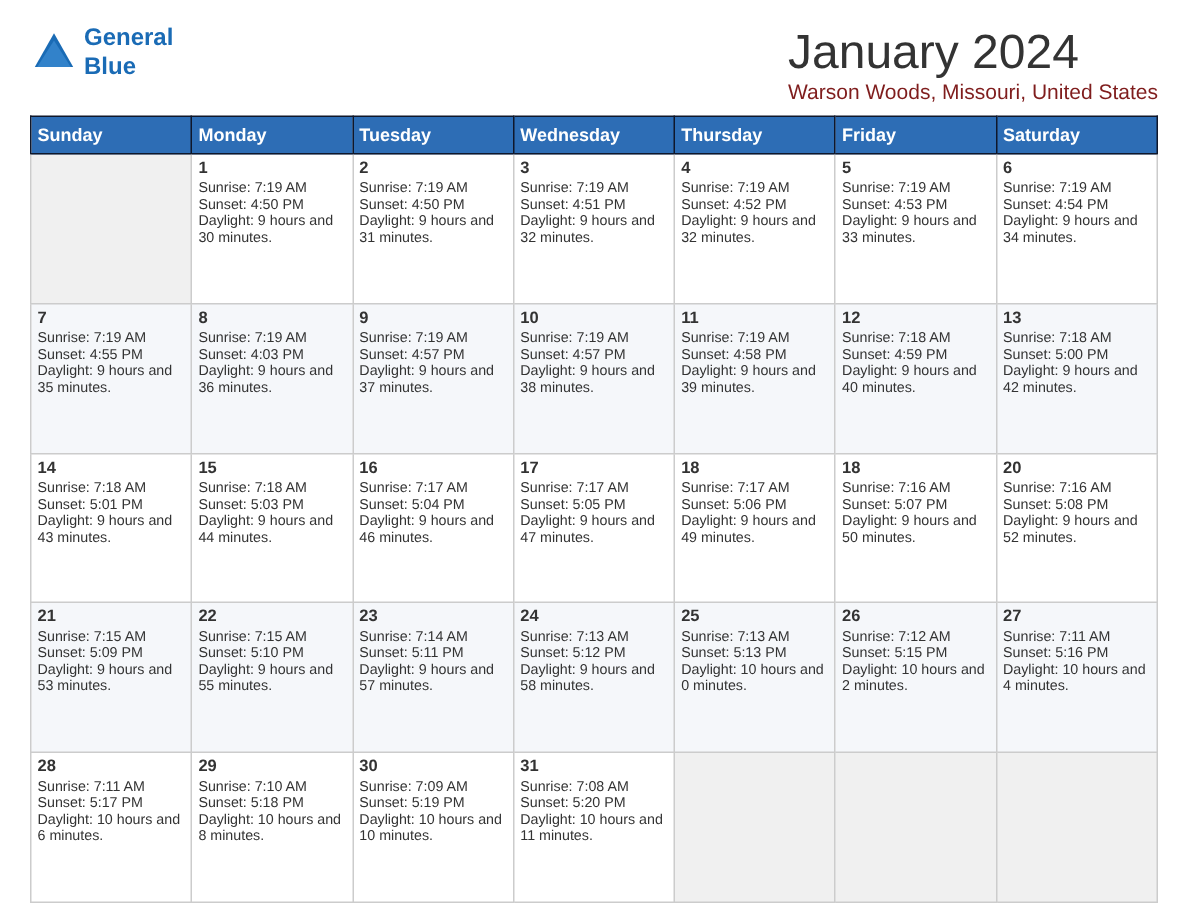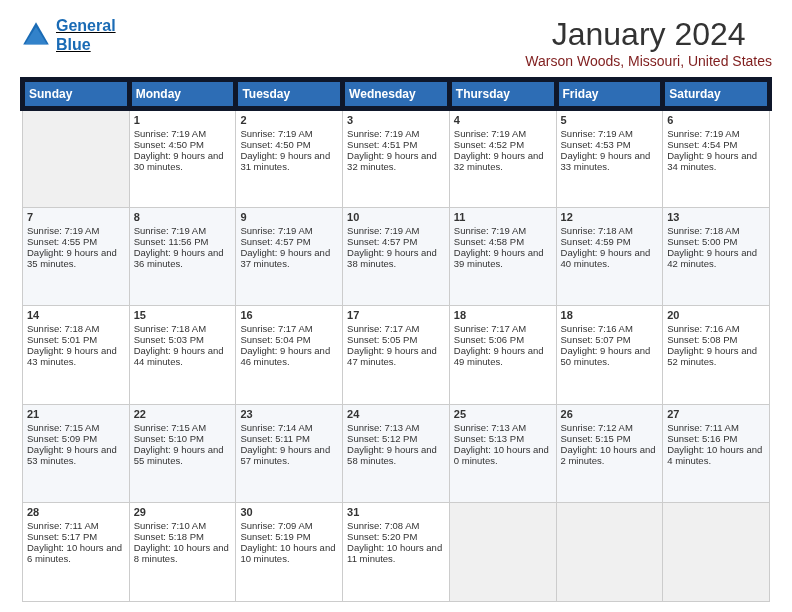--- a/index.html
+++ b/index.html
@@ -20,37 +20,36 @@
     .header {
       display: flex;
       justify-content: space-between;
       align-items: flex-start;
       margin-bottom: 8px;
     }
     .logo {
       display: flex;
       align-items: center;
       gap: 4px;
-      text-decoration: underline;
     }
     .logo-text {
       font-size: 16px;
       color: #333;
       line-height: 1.2;
     }
     .logo-text span {
       color: #1a6bb5;
       font-weight: bold;
     }
     .logo-icon {
       width: 32px;
       height: 32px;
     }
     .title-block {
-      text-align: center;
+      text-align: left;
     }
     .month-title {
       font-size: 32px;
       font-weight: normal;
       color: #333;
     }
     .location {
       font-size: 14px;
       color: #7f1d1d;
     }
@@ -61,21 +60,21 @@
       width: 100%;
       table-layout: fixed;
     }
     .calendar th {
       background: #2d6db5;
       color: #fff;
       font-size: 12px;
       font-weight: bold;
       padding: 5px 4px;
       text-align: left;
-      border: 5px solid #0f172a;
+      border: 1px solid #0f172a;
     }
     .calendar td {
       border: 1px solid #ccc;
       vertical-align: top;
       padding: 3px 4px;
       font-size: 9.5px;
       color: #333;
       background: #fff;
       height: 84px;
     }
@@ -168,21 +167,21 @@
         <tr>
           <td>
             <span class="day-num">7</span>
             <div>Sunrise: 7:19 AM</div>
             <div>Sunset: 4:55 PM</div>
             <div>Daylight: 9 hours and 35 minutes.</div>
           </td>
           <td>
             <span class="day-num">8</span>
             <div>Sunrise: 7:19 AM</div>
-            <div>Sunset: 11:56 PM</div>
+            <div>Sunset: 4:03 PM</div>
             <div>Daylight: 9 hours and 36 minutes.</div>
           </td>
           <td>
             <span class="day-num">9</span>
             <div>Sunrise: 7:19 AM</div>
             <div>Sunset: 4:57 PM</div>
             <div>Daylight: 9 hours and 37 minutes.</div>
           </td>
           <td>
             <span class="day-num">10</span>

